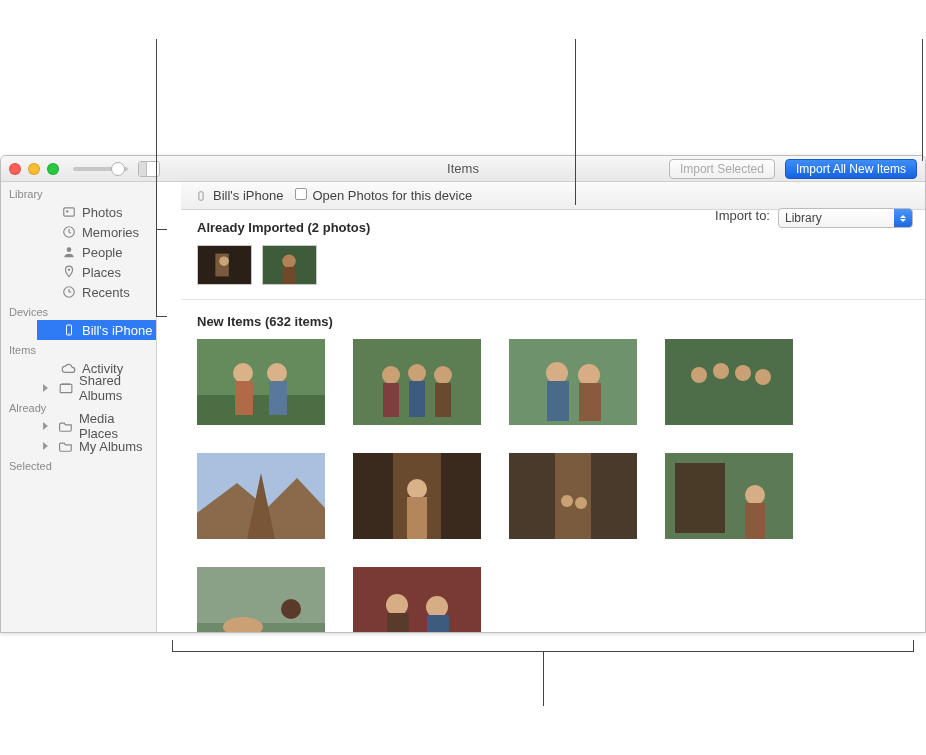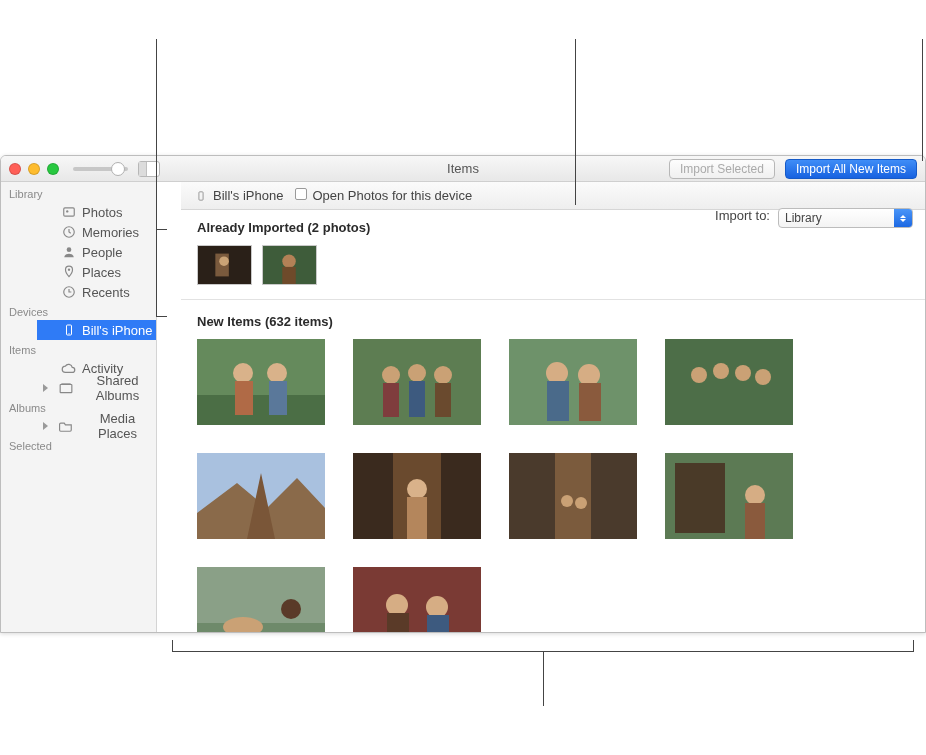--- a/index.html
+++ b/index.html
@@ -89,21 +89,21 @@
   .sb-section {
     padding: 4px 8px 2px 8px;
     font-size: 11px; color: #8a8a8a;
   }
   .sb-item {
     height: 20px; display: flex; align-items: center;
     padding-left: 14px; font-size: 13px; color: #555;
     cursor: pointer; gap: 6px; margin-left: 36px;
   }
   .sb-item.indented { padding-left: 24px; }
-  .sb-item.has-tri { padding-left: 6px; text-align: center; }
+  .sb-item.has-tri { padding-left: 6px; }
   .sb-item.active { background: #2f7bf6; color: #fff; }
   .sb-item.active .ic { filter: brightness(5); }
   .tri {
     width: 0; height: 0; border-top: 4px solid transparent;
     border-bottom: 4px solid transparent; border-left: 5px solid #9a9a9a;
     margin-right: 4px;
   }
   .ic {
     width: 15px; height: 15px; display: inline-flex; align-items: center;
     justify-content: center; color: #888; flex-shrink: 0;
@@ -267,29 +267,38 @@
           <span class="tri"></span>
           <span class="ic">
             <svg width="14" height="12" viewBox="0 0 24 20">
                 <rect x="2" y="4" width="20" height="14" rx="1" fill="none" stroke="#888" stroke-width="2"></rect>
                 <rect x="4" y="2" width="16" height="2" fill="#888"></rect>
               </svg>
           </span>
           <span>Shared Albums</span>
         </div>
 
-        <div class="sb-section">Albums</div>
+        <div class="sb-section">Already</div>
         <div class="sb-item has-tri">
           <span class="tri"></span>
           <span class="ic">
             <svg width="14" height="12" viewBox="0 0 24 20">
                 <path d="M3 5h6l2 3h10v9a2 2 0 01-2 2H3a2 2 0 01-2-2V7a2 2 0 012-2z" fill="none" stroke="#888" stroke-width="2"></path>
               </svg>
           </span>
           <span>Media Places</span>
+        </div>
+        <div class="sb-item has-tri">
+          <span class="tri"></span>
+          <span class="ic">
+            <svg width="14" height="12" viewBox="0 0 24 20">
+                <path d="M3 5h6l2 3h10v9a2 2 0 01-2 2H3a2 2 0 01-2-2V7a2 2 0 012-2z" fill="none" stroke="#888" stroke-width="2"></path>
+              </svg>
+          </span>
+          <span>My Albums</span>
         </div>
 
         <div class="sb-section">Selected</div>
       </div>
 
       <div class="main">
         <div class="subbar">
           <span class="device-lbl">
             <span class="ic">
               <svg width="10" height="14" viewBox="0 0 24 24">

